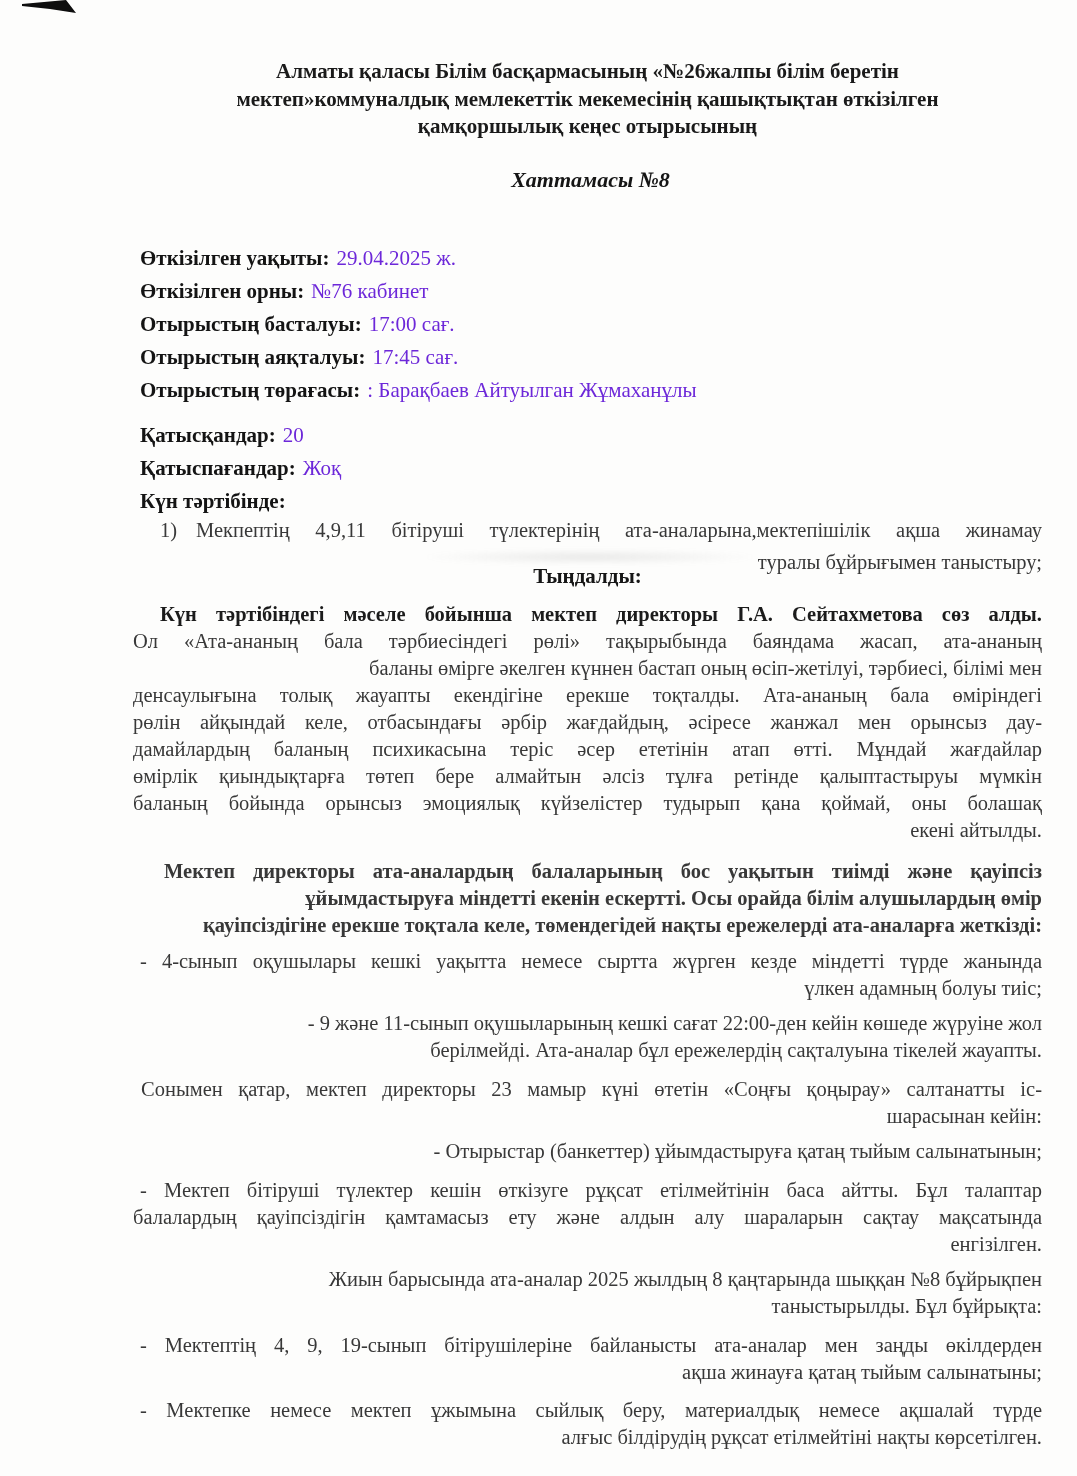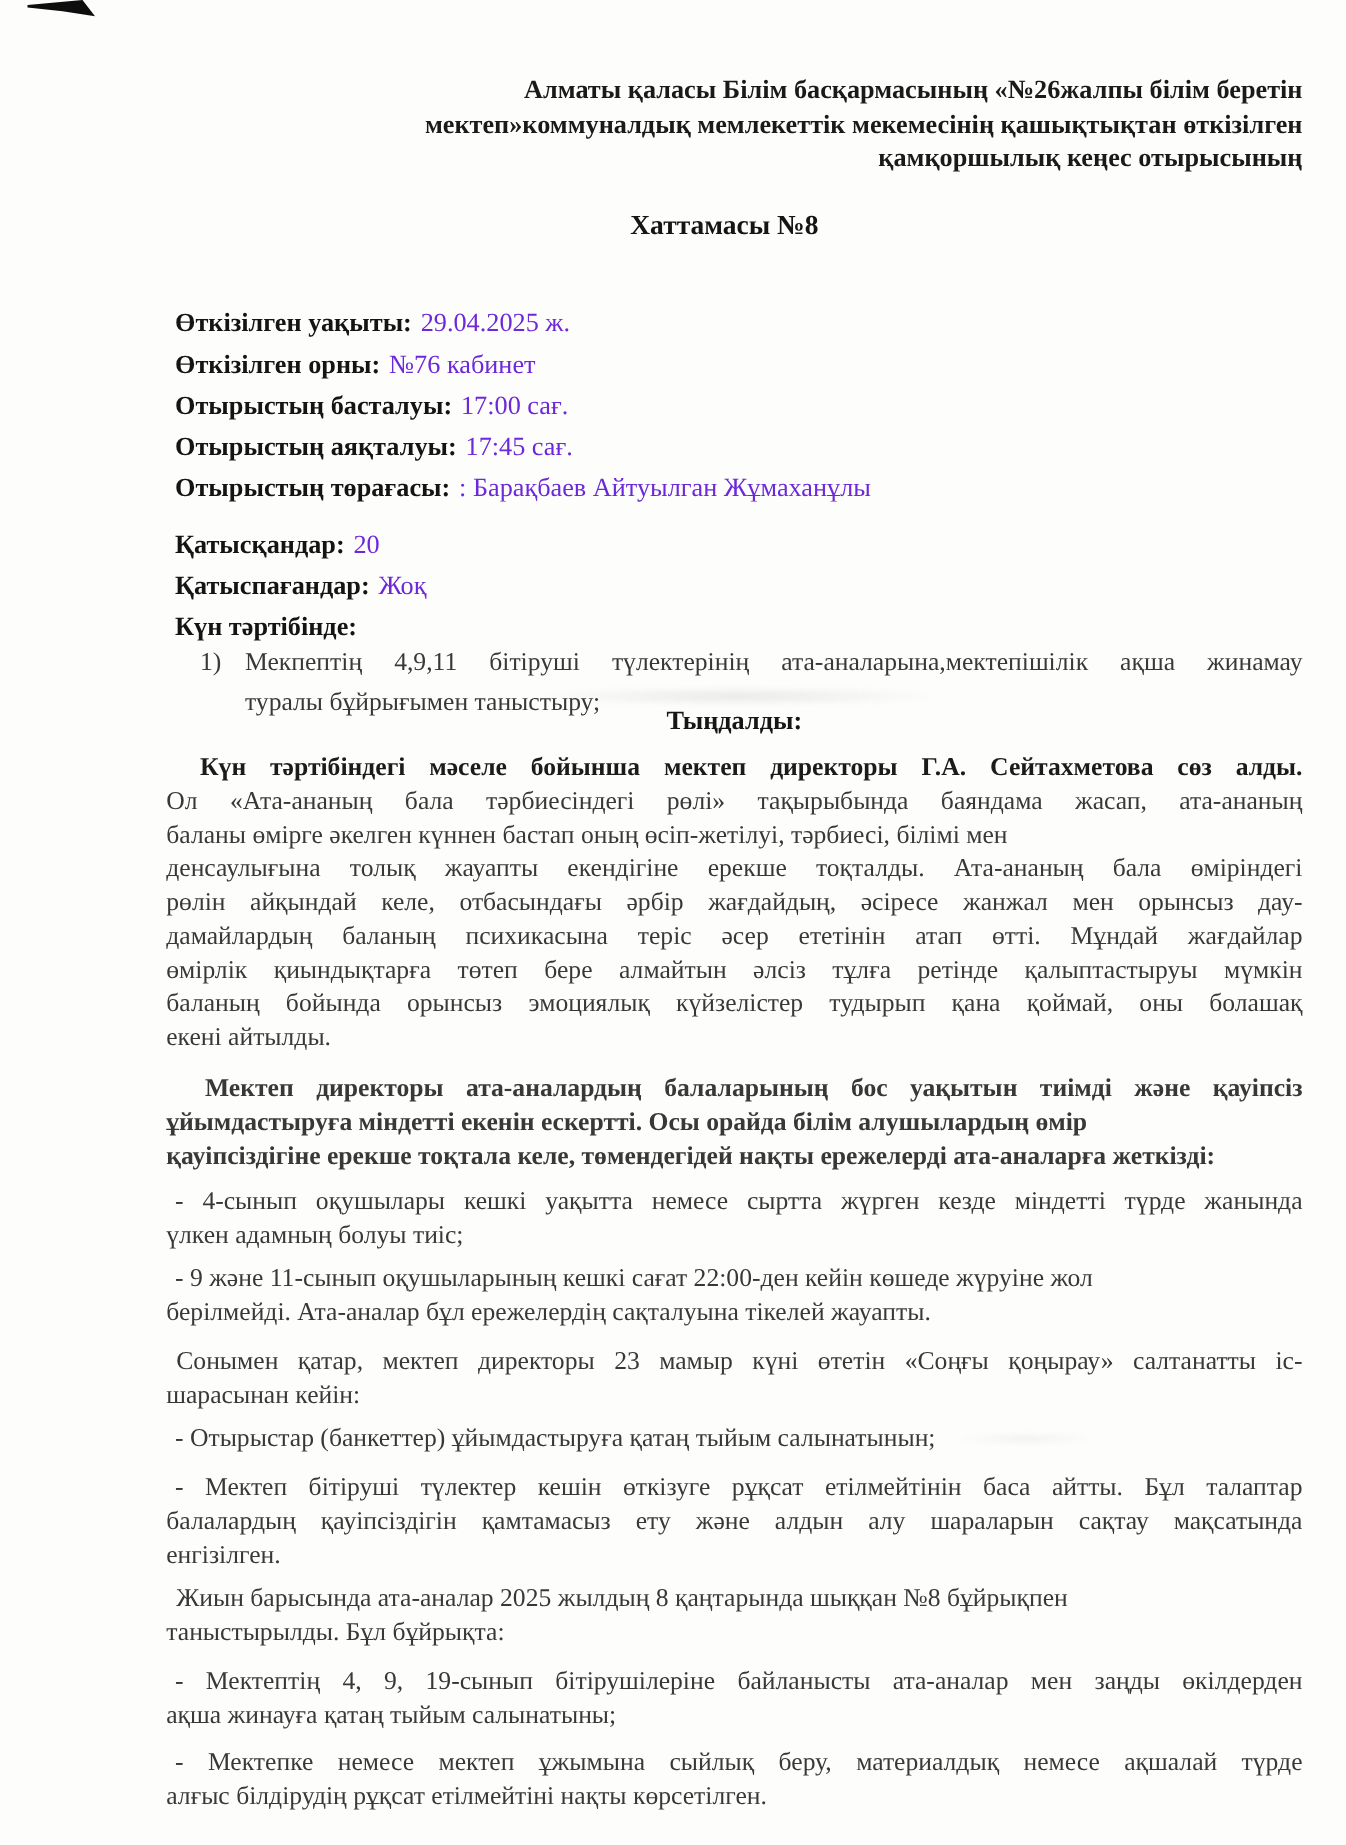--- a/index.html
+++ b/index.html
@@ -8,40 +8,40 @@
     width:1077px;height:1476px;
     background:#fdfdfc;
     overflow:hidden;
     font-family:"Liberation Serif","DejaVu Serif",serif;
     color:#2f2f2f;
   }
   
   .corner-mark{position:absolute;left:20px;top:0;width:62px;height:16px;}
   
   .header{position:absolute;top:58px;left:133px;width:909px;}
-  .hline{text-align:right;font-weight:700;font-size:21px;line-height:27.5px;color:#1a1a1a;}
-  .title{position:absolute;top:167px;left:125px;width:909px;text-align:center;
-         font-weight:700;font-size:22px;color:#151515;}
+  .hline{text-align:center;font-weight:700;font-size:21px;line-height:27.5px;color:#1a1a1a;}
+  .title{position:absolute;top:167px;left:136px;width:909px;text-align:center;
+         font-weight:700;font-size:22px;color:#151515;font-style:italic;}
   
   .meta{position:absolute;top:242px;left:140px;}
   .attend{position:absolute;top:419px;left:140px;}
   .mrow{font-size:21px;line-height:33px;white-space:nowrap;}
   .lab{font-weight:700;color:#141414;}
   .val{color:#6d28d9;margin-left:7px;}
   
   .agenda{position:absolute;top:514px;left:133px;width:909px;}
   .agenda-num{position:absolute;left:27px;top:0;font-size:20.5px;line-height:32px;color:#3a3a3a;}
   .agenda-lines{margin-left:63px;}
   .agenda-lines .ln{line-height:32px;}
   
   .heard{position:absolute;top:564px;left:133px;width:909px;text-align:center;
          font-weight:700;font-size:21px;color:#161616;}
   
   .body{position:absolute;top:601px;left:133px;width:909px;}
-  .ln{display:block;white-space:nowrap;font-size:20.5px;line-height:27px;color:#383838;}
+  .ln{display:block;white-space:nowrap;font-size:20.5px;line-height:27px;color:#383838;text-align:right;}
   .ln.j{text-align:justify;text-align-last:justify;}
   .ln.b{font-weight:700;color:#1b1b1b;}
   .para{margin:0;}
   
   .smudge{position:absolute;pointer-events:none;
           background:radial-gradient(ellipse at center, rgba(130,130,130,.16), transparent 70%);
           filter:blur(2px);}
   .smudge1{left:420px;top:549px;width:340px;height:16px;}
   .smudge2{left:760px;top:1146px;width:120px;height:10px;opacity:.6;}
 </style>

